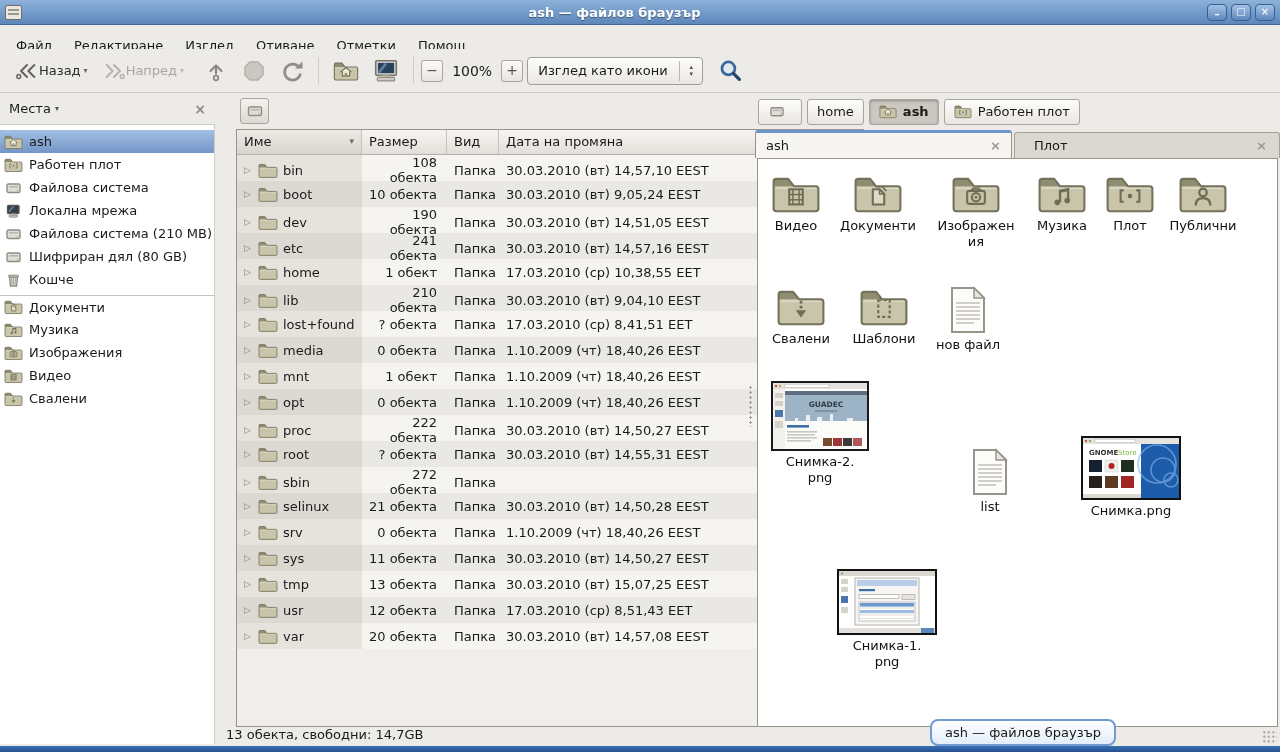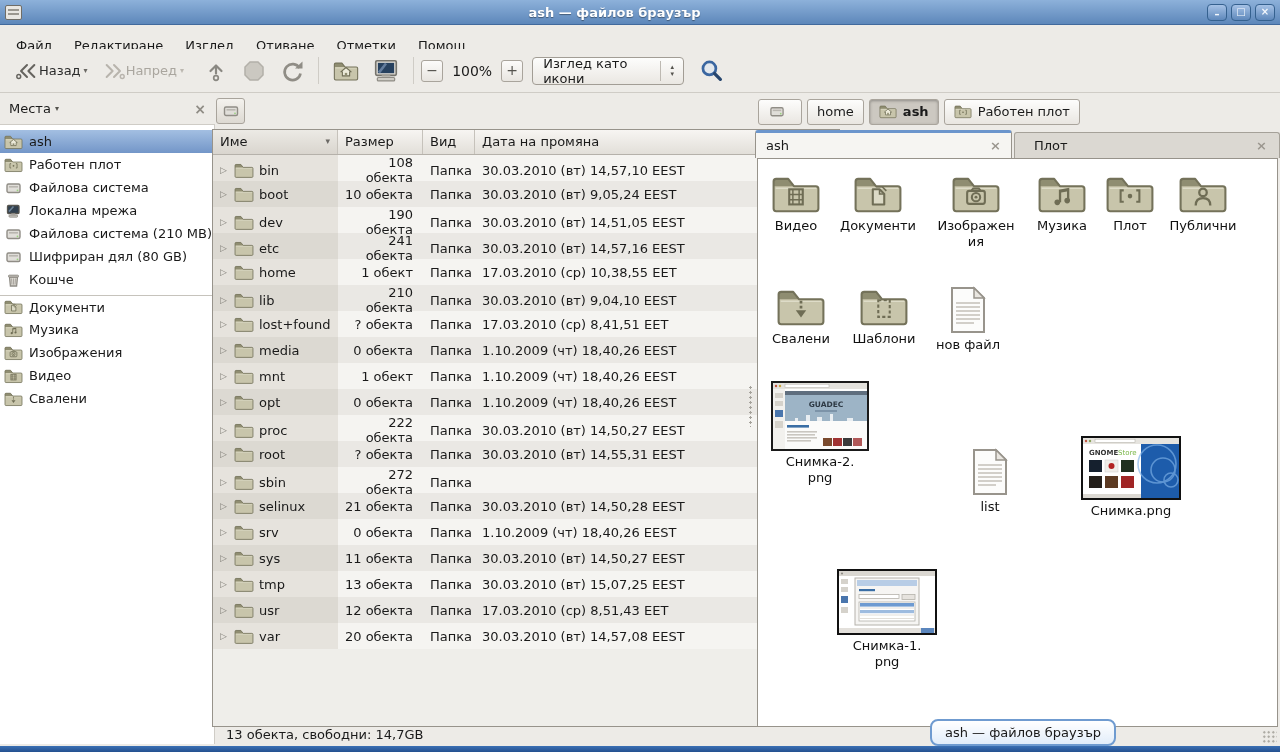--- a/index.html
+++ b/index.html
@@ -28,42 +28,42 @@
   .toolbar { position:absolute; left:0; top:49px; width:1280px; height:44px;
     border-bottom:1px solid #cfccc6; display:flex; align-items:center; padding:0 8px; background:#edebe7; }
   .tbtn { display:flex; align-items:center; padding:4px 7px; border-radius:3px; color:#2b2b2b; }
   .tbtn.disabled { color:#aaa69f; }
   .chev { font-size:8px; color:#6b6965; margin-left:3px; }
   .chev.dis { color:#bcb8b1; }
   .tsep { width:1px; height:27px; background:#cfccc6; margin:0 7px; }
   .sq-btn { width:22px; height:22px; border:1px solid #a9a49c; border-radius:3px;
     background:linear-gradient(#fcfbfa,#e8e5e0); text-align:center; line-height:19px; font-size:14px; color:#55534e; }
   .zoom-label { padding:0 9px; font-size:14px; }
-  .combo { width:152px; height:28px; border:1px solid #a29d95; border-radius:4px;
-    background:linear-gradient(#fdfdfc,#eae7e2); display:flex; align-items:center; margin-left:9px;justify-content:space-between; }
+  .combo { width:176px; height:28px; border:1px solid #a29d95; border-radius:4px;
+    background:linear-gradient(#fdfdfc,#eae7e2); display:flex; align-items:center; margin-left:4px;justify-content:space-between; }
   .combo-label { flex:1; padding-left:10px; }
   .combo-arrows { width:23px; height:20px; border-left:1px solid #bdb9b2; display:flex; flex-direction:column; align-items:center; justify-content:center; font-size:7px; color:#55534e; line-height:7px; }
   .search-btn { margin-left:12px; padding:3px; }
 
   
   .sidebar { position:absolute; left:0; top:93px; width:215px; height:651px; background:#edebe7; }
   .sb-header { height:31px; display:flex; align-items:center; padding:0 9px; }
   .sb-arrow { font-size:8px; margin-left:4px; color:#55534e; }
   .sb-close { margin-left:auto; color:#8f8c85; font-size:14px; font-weight:bold; }
   .sb-list { position:absolute; top:31px; left:0; right:0; bottom:0; background:#fff; border-top:1px solid #cfccc6; border-right:1px solid #cfccc6; padding-top:5px; }
   .sb-item { height:23px; display:flex; align-items:center; gap:6px; padding-left:4px; }
   .sb-item svg { width:19px; height:16px; flex:none; }
   .sb-item.selected { background:linear-gradient(#a3bfe2,#7396c8); }
   .sb-item.sep-before { border-top:1px solid #c6c3bc; margin-top:4px; }
 
   .split2-grip { position:absolute; left:748px; top:385px; width:5px; height:42px;
      background-image:radial-gradient(#a5a29b 1px, transparent 1.3px); background-size:5px 5px; }
 
   
-  .middle { position:absolute; left:212px; top:93px; width:628px; height:634px; }
+  .middle { position:absolute; left:236px; top:93px; width:628px; height:634px; }
   .mini-loc { height:36px; display:flex; align-items:center; padding-left:4px; }
   .mini-btn { width:29px; height:26px; border:1px solid #a9a49c; border-radius:3px;
     background:linear-gradient(#f4f2ee,#ddd9d2); display:flex; align-items:center; justify-content:center; }
   .mini-btn svg { width:16px; height:16px; }
   .listwrap { position:absolute; top:36px; left:0; right:0; bottom:0; border:1px solid #97938b; background:#efeeea; overflow:hidden; }
   .thead { display:grid; grid-template-columns:125px 85px 52px 1fr; height:25px;
     background:linear-gradient(#f7f5f2,#e2dfd9); border-bottom:1px solid #b5b1aa; }
   .th { padding:4px 0 0 7px; border-right:1px solid #c6c2bb; position:relative; }
   .th.sorted { background:linear-gradient(#eceae5,#d9d5ce); }
   .sort-arrow { position:absolute; right:7px; top:6px; color:#6b6965; font-size:9px; }

